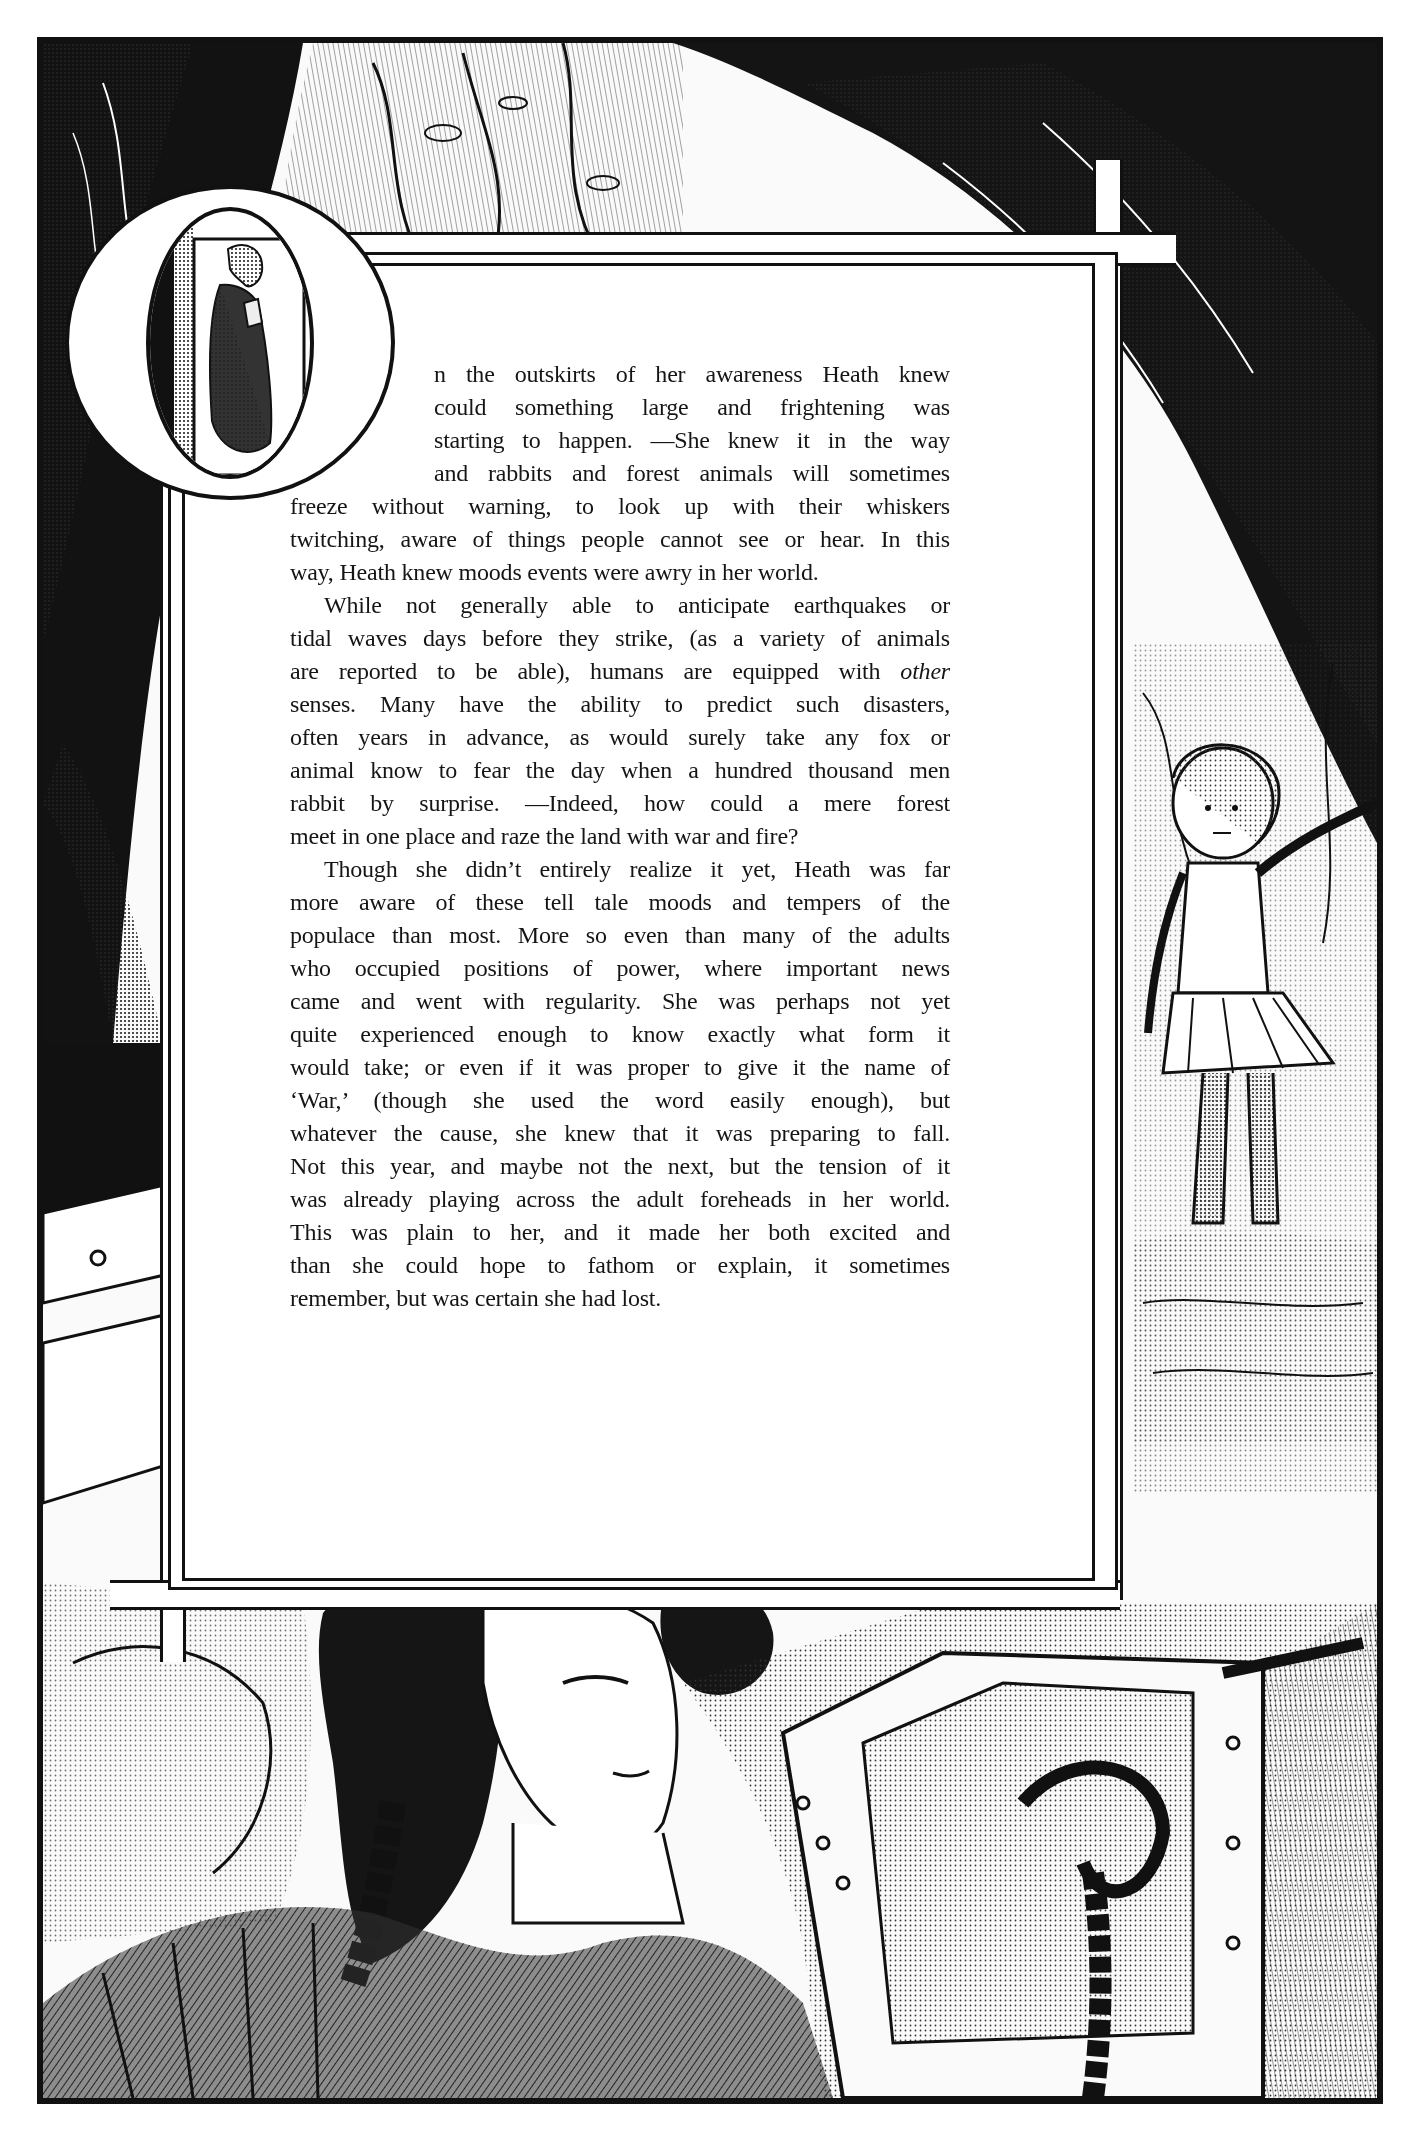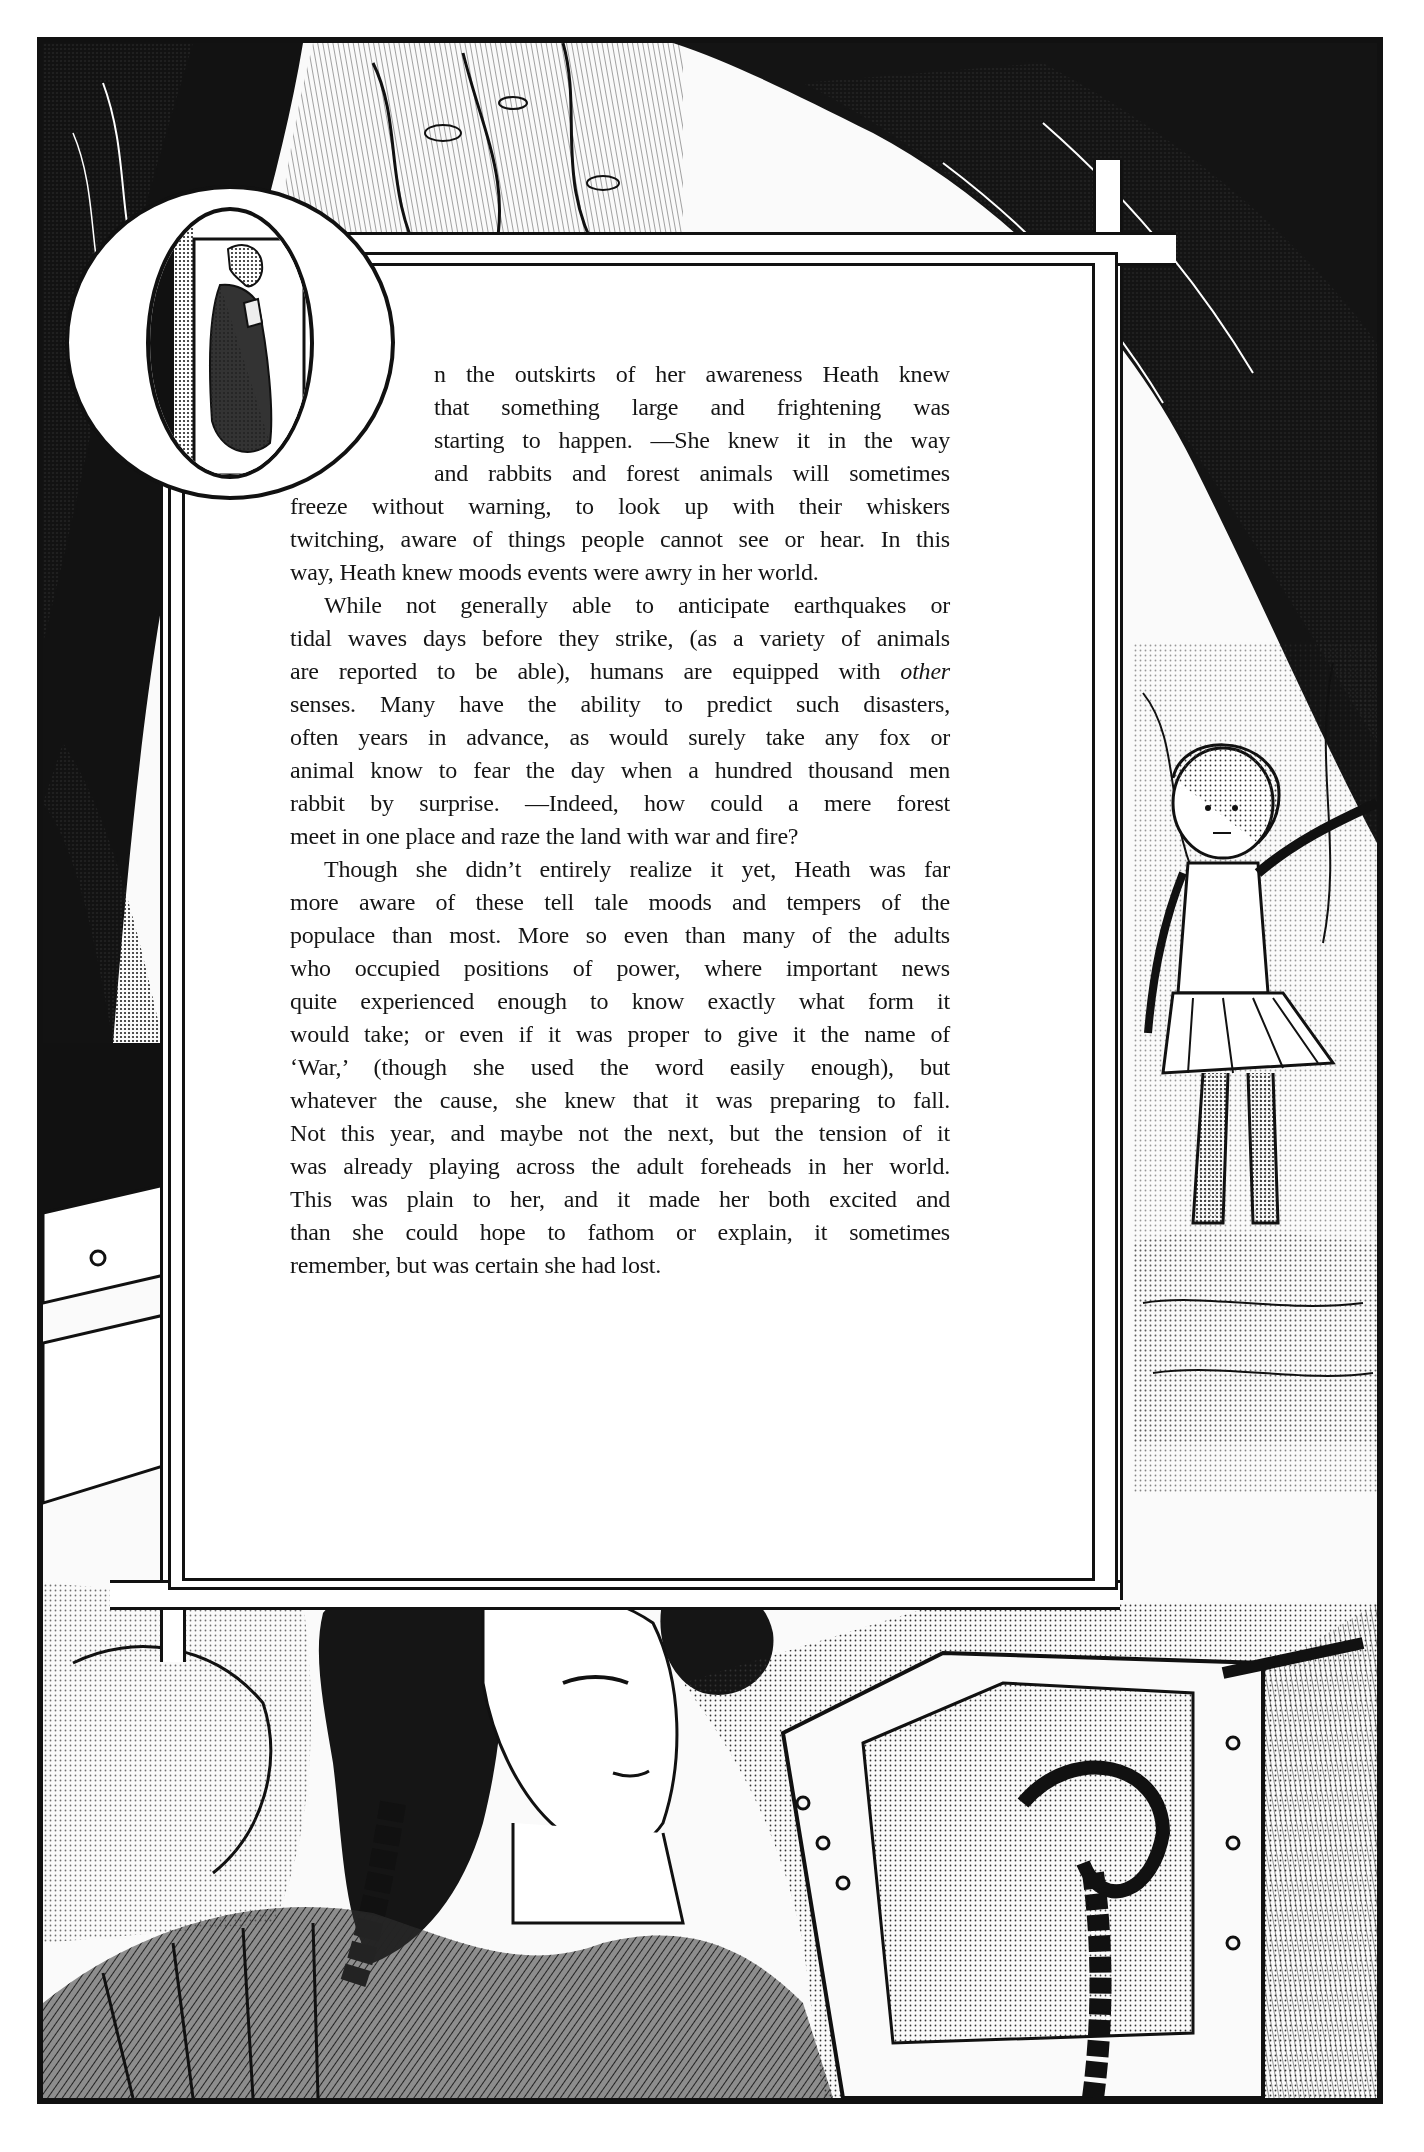--- a/index.html
+++ b/index.html
@@ -195,21 +195,21 @@
       <path d="M70,74 C60,100 58,150 62,210 C70,240 100,250 120,232 C124,200 118,140 108,92 C100,80 86,72 70,74 Z" fill="#333" stroke="#111" stroke-width="2"></path>
       <path d="M70,74 C60,100 58,150 62,210 C70,240 100,250 120,232" fill="url(#dots2)"></path>
       <path d="M94,92 L108,88 L112,112 L98,116 Z" fill="#eee" stroke="#111" stroke-width="2"></path>
     </svg>
   </div>
 </div>
 
 <div class="prose">
   <div>
     <span class="line indent-cap">n the outskirts of her awareness Heath knew</span>
-    <span class="line indent-cap">that something large and frightening was</span>
+    <span class="line indent-cap">could something large and frightening was</span>
     <span class="line indent-cap">starting to happen.  —She knew it in the way</span>
     <span class="line indent-cap">and rabbits and forest animals will sometimes</span>
     <span class="line">freeze without warning, to look up with their whiskers</span>
     <span class="line">twitching, aware of things people cannot see or hear.  In this</span>
     <span class="line last">way, Heath knew moods events were awry in her world.</span>
   </div>
   <div>
     <span class="line para-indent">While not generally able to anticipate earthquakes or</span>
     <span class="line">tidal waves days before they strike, (as a variety of animals</span>
     <span class="line"><span>are reported to be able), humans are equipped with </span><em>other</em></span>
@@ -217,20 +217,21 @@
     <span class="line">often years in advance, as would surely take any fox or</span>
     <span class="line">animal know to fear the day when a hundred thousand men</span>
     <span class="line">rabbit by surprise.  —Indeed, how could a mere forest</span>
     <span class="line last">meet in one place and raze the land with war and fire?</span>
   </div>
   <div>
     <span class="line para-indent">Though she didn’t entirely realize it yet, Heath was far</span>
     <span class="line">more aware of these tell tale moods and tempers of the</span>
     <span class="line">populace than most.  More so even than many of the adults</span>
     <span class="line">who occupied positions of power, where important news</span>
+    <span class="line">came and went with regularity.  She was perhaps not yet</span>
     <span class="line">quite experienced enough to know exactly what form it</span>
     <span class="line">would take; or even if it was proper to give it the name of</span>
     <span class="line">‘War,’ (though she used the word easily enough), but</span>
     <span class="line">whatever the cause, she knew that it was preparing to fall.</span>
     <span class="line">Not this year, and maybe not the next, but the tension of it</span>
     <span class="line">was already playing across the adult foreheads in her world.</span>
     <span class="line">This was plain to her, and it made her both excited and</span>
     <span class="line">than she could hope to fathom or explain, it sometimes</span>
     <span class="line last">remember, but was certain she had lost.</span>
   </div>

